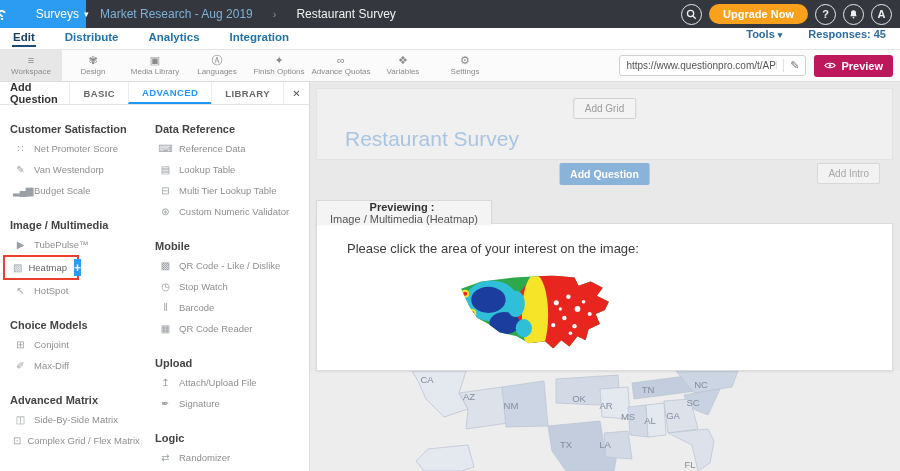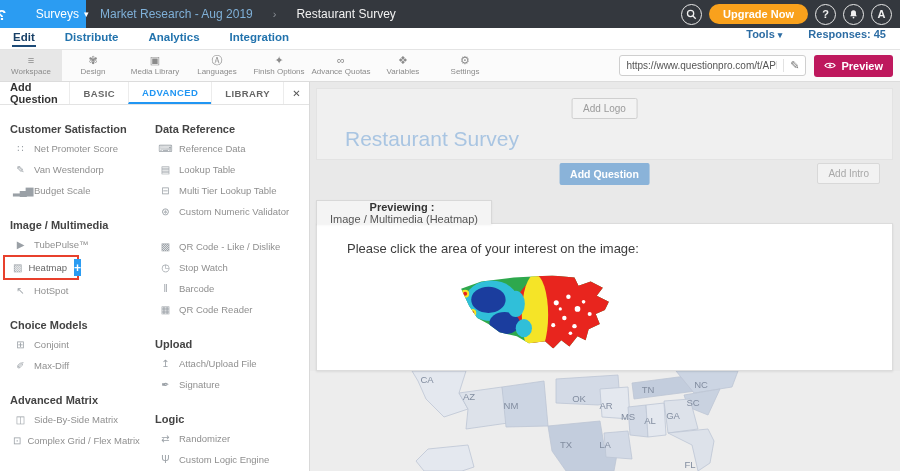--- a/index.html
+++ b/index.html
@@ -261,20 +261,21 @@
           <div class="qitem">
             <span class="qicon">⊟</span>
             <span class="qlabel">Multi Tier Lookup Table</span>
           </div>
           <div class="qitem">
             <span class="qicon">⊛</span>
             <span class="qlabel">Custom Numeric Validator</span>
           </div>
         </div>
         <div class="qsection">
+          <div class="qsection-title">Mobile</div>
           <div class="qitem">
             <span class="qicon">▩</span>
             <span class="qlabel">QR Code - Like / Dislike</span>
           </div>
           <div class="qitem">
             <span class="qicon">◷</span>
             <span class="qlabel">Stop Watch</span>
           </div>
           <div class="qitem">
             <span class="qicon">‖</span>
@@ -306,21 +307,21 @@
             <span class="qicon">Ψ</span>
             <span class="qlabel">Custom Logic Engine</span>
           </div>
         </div>
       </div>
   </div>
 </div>
 
 <div class="main">
   <div class="survey-head">
-    <button class="add-logo">Add Logo</button>
+    <button class="add-logo">Add Grid</button>
     <div class="survey-title">Restaurant Survey</div>
   </div>
   <div class="btn-row">
     <button class="add-question">Add Question</button>
     <button class="add-intro">Add Intro</button>
   </div>
 
   <div class="preview-tab">
     <span class="pfx">Previewing :</span>
     <span class="val">Image / Multimedia (Heatmap)</span>

